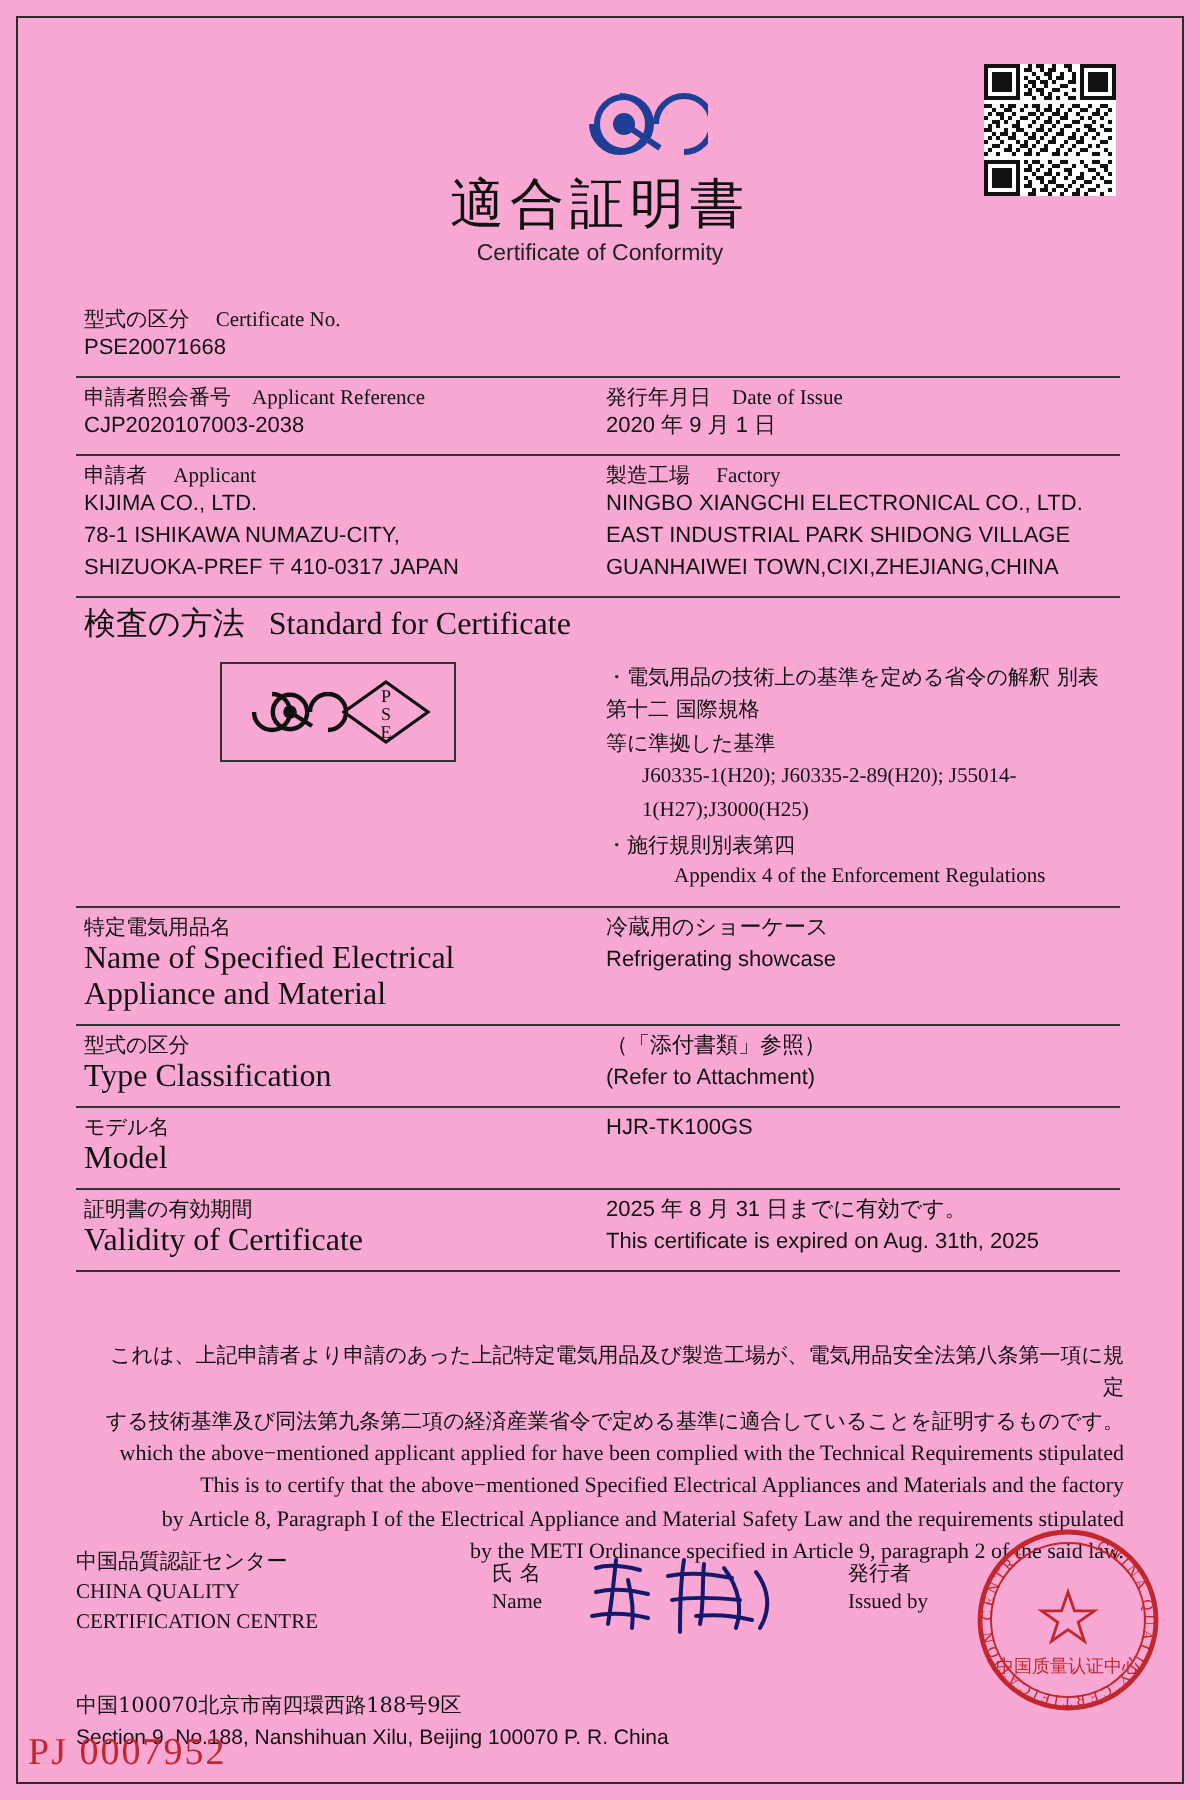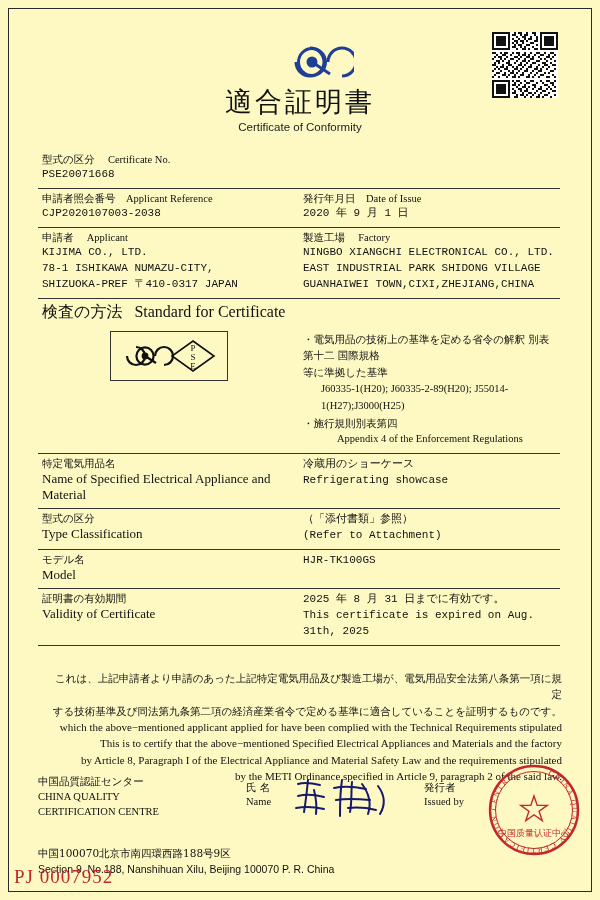--- a/index.html
+++ b/index.html
@@ -8,21 +8,21 @@
     background: #ffffff;
   }
   body {
     font-family: "Liberation Serif", serif;
     color: #111;
   }
   .page {
     position: relative;
     width: 600px;
     height: 900px;
-    background: #fef9c3;
+    background: #f9a8d4;
     box-sizing: border-box;
     overflow: hidden;
   }
   .frame {
     position: absolute;
     left: 8px;
     top: 8px;
     width: 584px;
     height: 884px;
     border: 1px solid #2b2b2b;
@@ -97,21 +97,21 @@
 
   .lbl {
     font-size: 10.5px;
     color: #111;
     white-space: nowrap;
   }
   .lbl .jp { font-family: "DejaVu Serif", serif; font-size: 10.5px; }
   .lbl .en { font-family: "Liberation Serif", serif; font-size: 10.5px; }
   .val {
     font-size: 11px;
-    font-family: Liberation Mono, monospace;
+    font-family: Liberation Sans, sans-serif;
     line-height: 1.45;
   }
   .cell-pad { padding-left: 6px; }
 
   .two-col-left { width: 254px; }
   .two-col-right { width: 268px; }
 
   
   .std-head {
     font-size: 16px;
@@ -133,21 +133,21 @@
   }
   .mark-box {
     display: inline-block;
     border: 1px solid #333;
     padding: 6px 10px 6px 10px;
     line-height: 0;
   }
   .mark-box svg { display: inline-block; vertical-align: middle; }
 
   .lbl-jp-big { font-family: "DejaVu Serif", serif; font-size: 10.5px; }
-  .lbl-en-small { font-family: "Liberation Serif", serif; font-size: 13px; }
+  .lbl-en-small { font-family: "Liberation Serif", serif; font-size: 16px; }
 
   
   .statement {
     position: absolute;
     left: 8px;
     top: 648px;
     width: 524px;
     font-size: 10.5px;
     line-height: 1.55;
     text-align: right;

